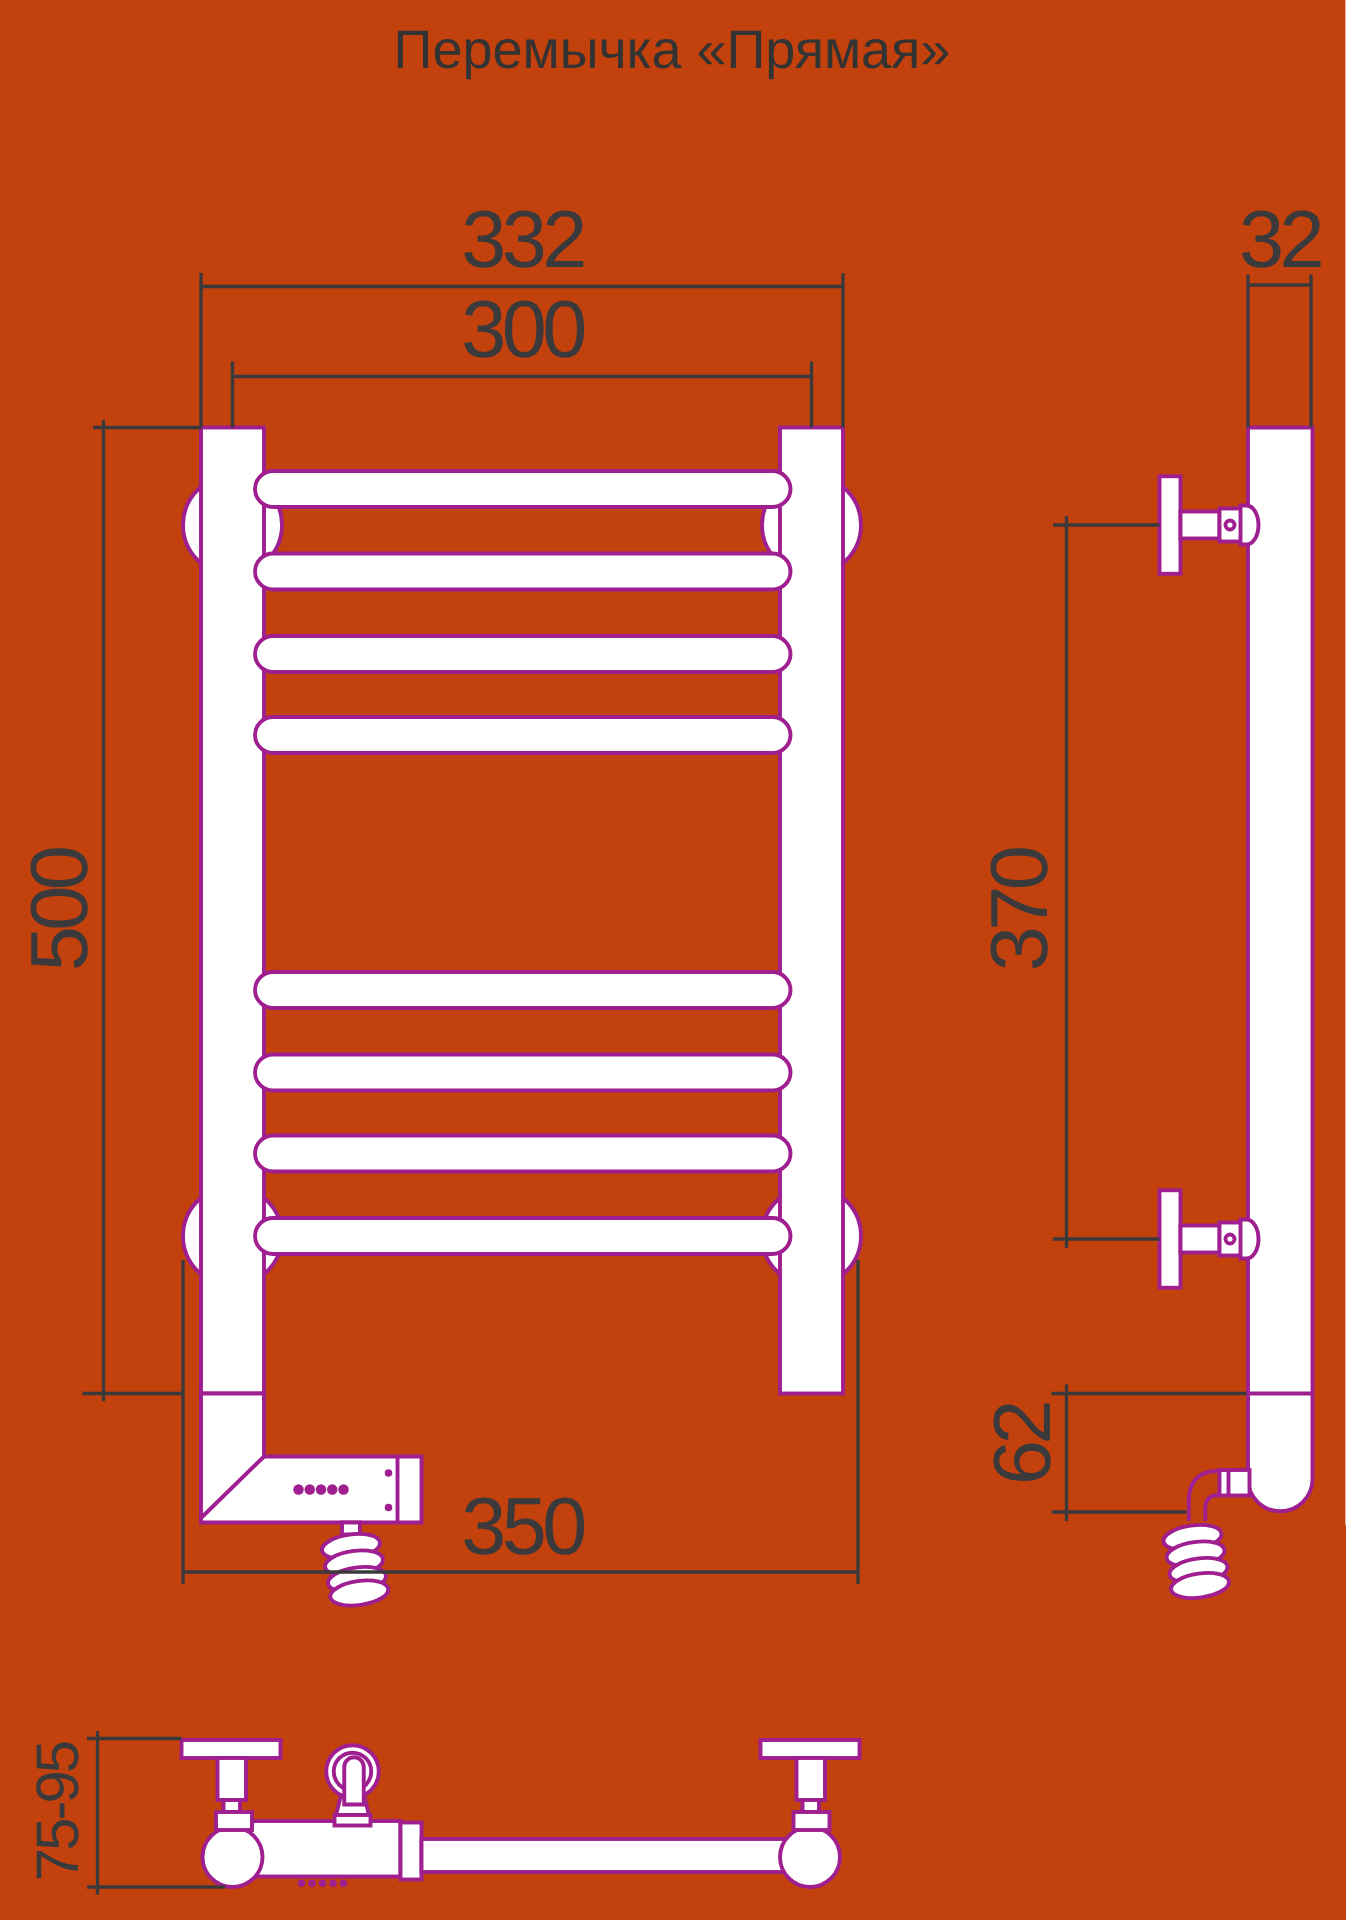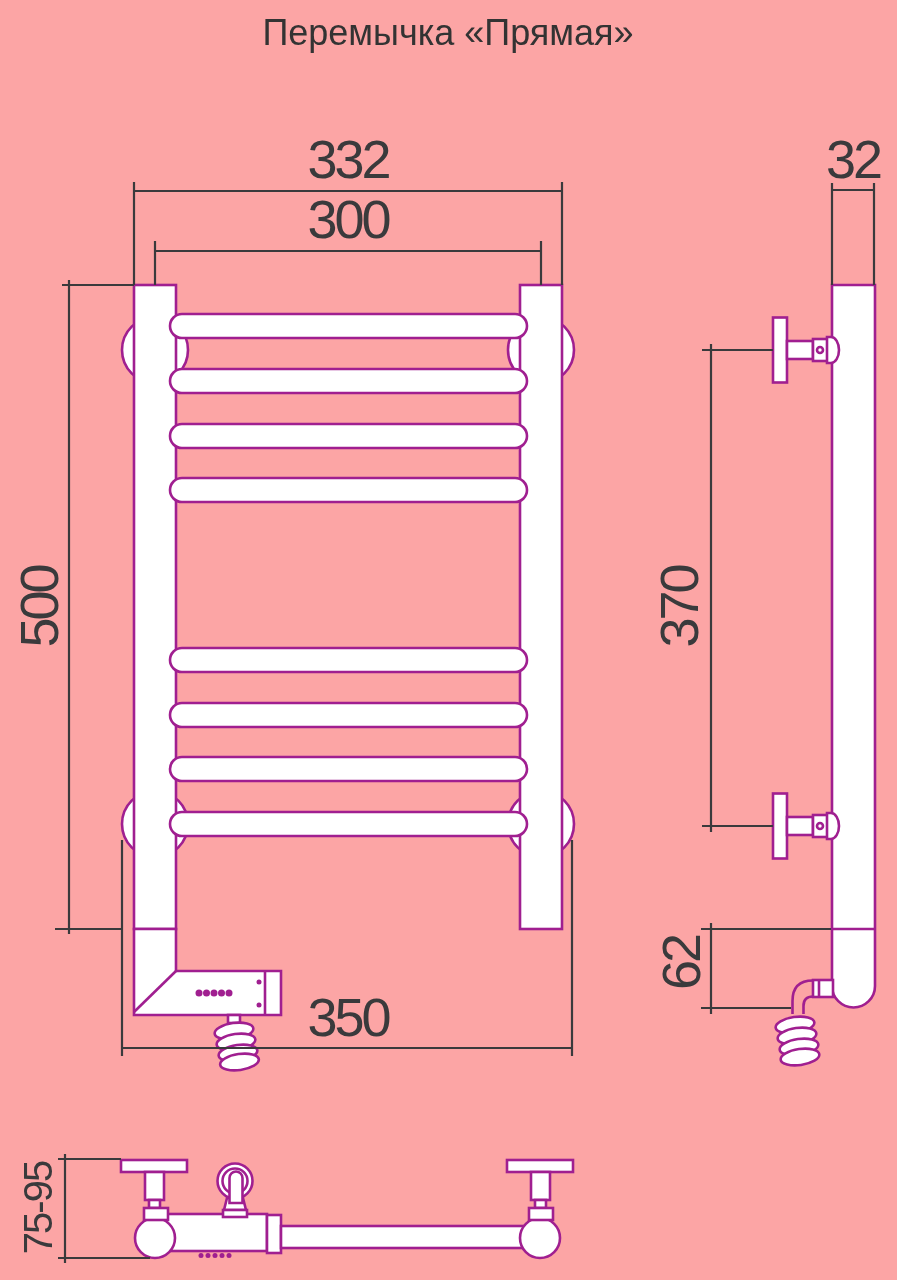--- a/index.html
+++ b/index.html
@@ -4,21 +4,21 @@
 <style>
   html, body {
     margin: 0;
     padding: 0;
     background: #ffffff;
   }
   .page {
     position: relative;
     width: 897px;
     height: 1280px;
-    background: #fca5a5;
+    background: #c2410c;
     overflow: hidden;
   }
   svg { display: block; }
 
   
   .p  { stroke: #A01F90; fill: none; stroke-width: 2.6; }
   .pf { stroke: #A01F90; fill: #ffffff; stroke-width: 2.6; }
   .pd { fill: #A01F90; stroke: none; }
 
   

